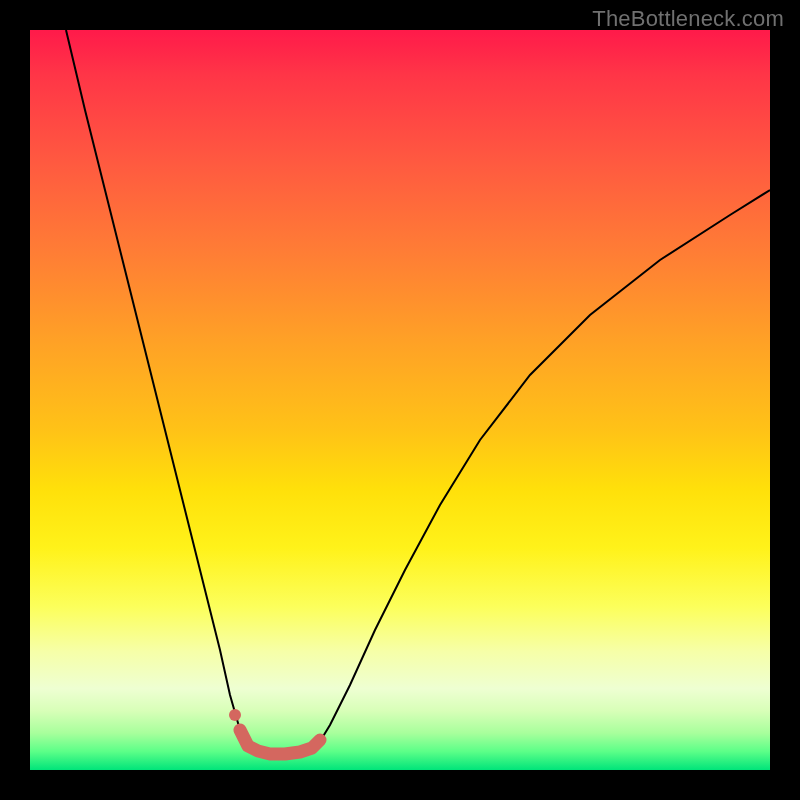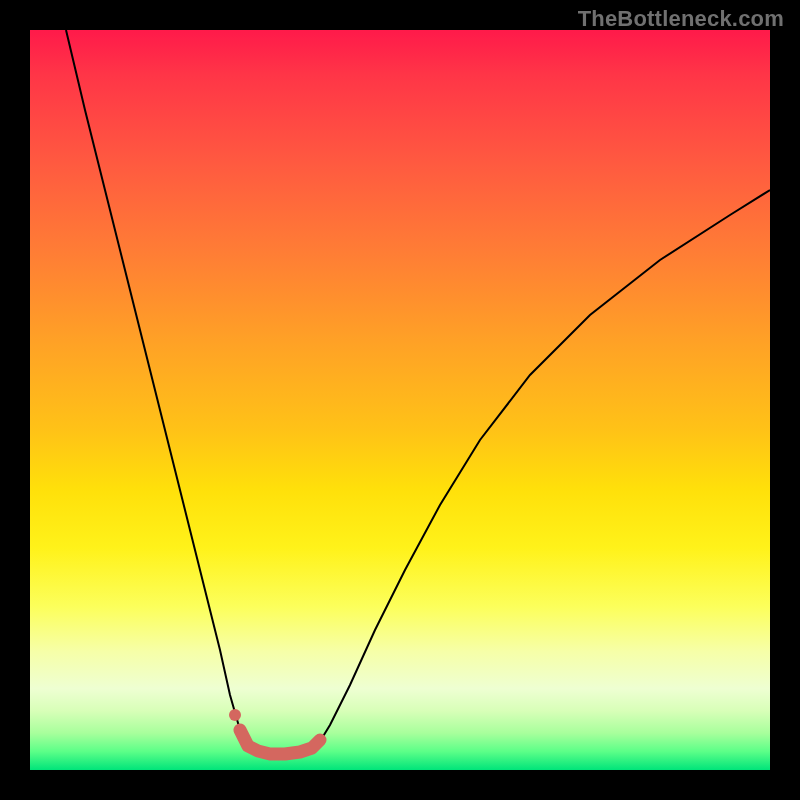--- a/index.html
+++ b/index.html
@@ -51,21 +51,21 @@
   svg.overlay {
     position: absolute;
     inset: 0;
   }
   .watermark {
     position: absolute;
     top: 6px;
     right: 16px;
     color: #707070;
     font-size: 22px;
-    font-weight: 700;
+    font-weight: 400;
     letter-spacing: 0.2px;
   }
 </style>
 </head>
 <body>
 
 <div class="plot-area">
   <div class="gradient-bg"></div>
   <svg class="overlay" viewBox="0 0 740 740" preserveAspectRatio="none">
     <g>

